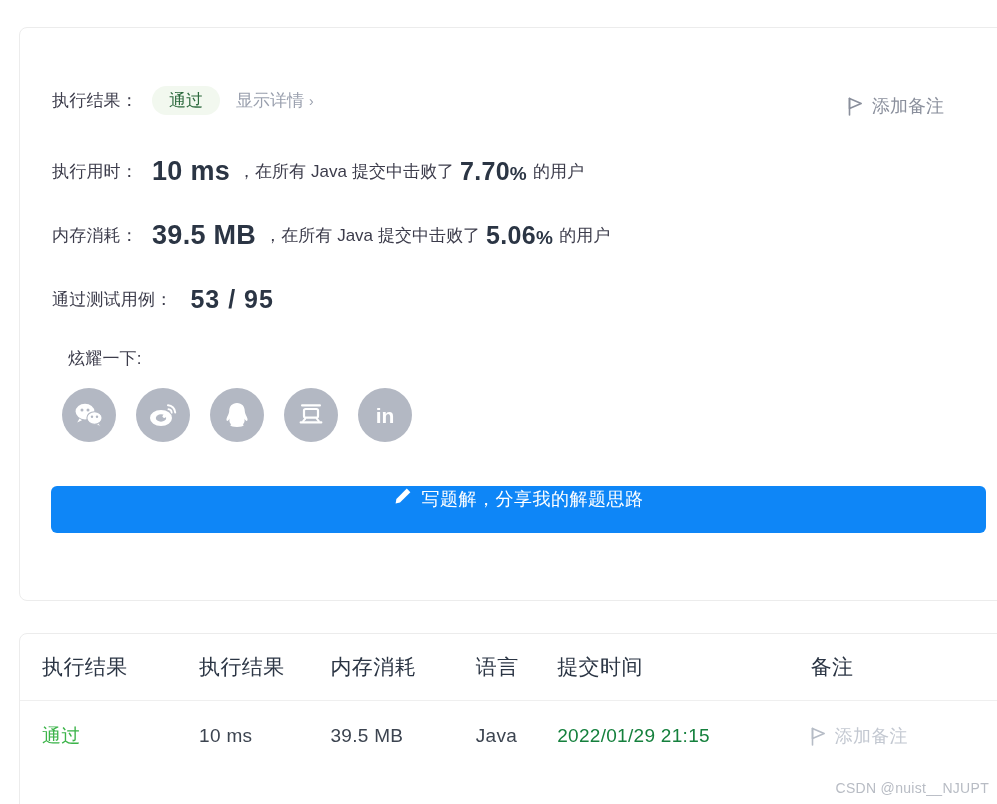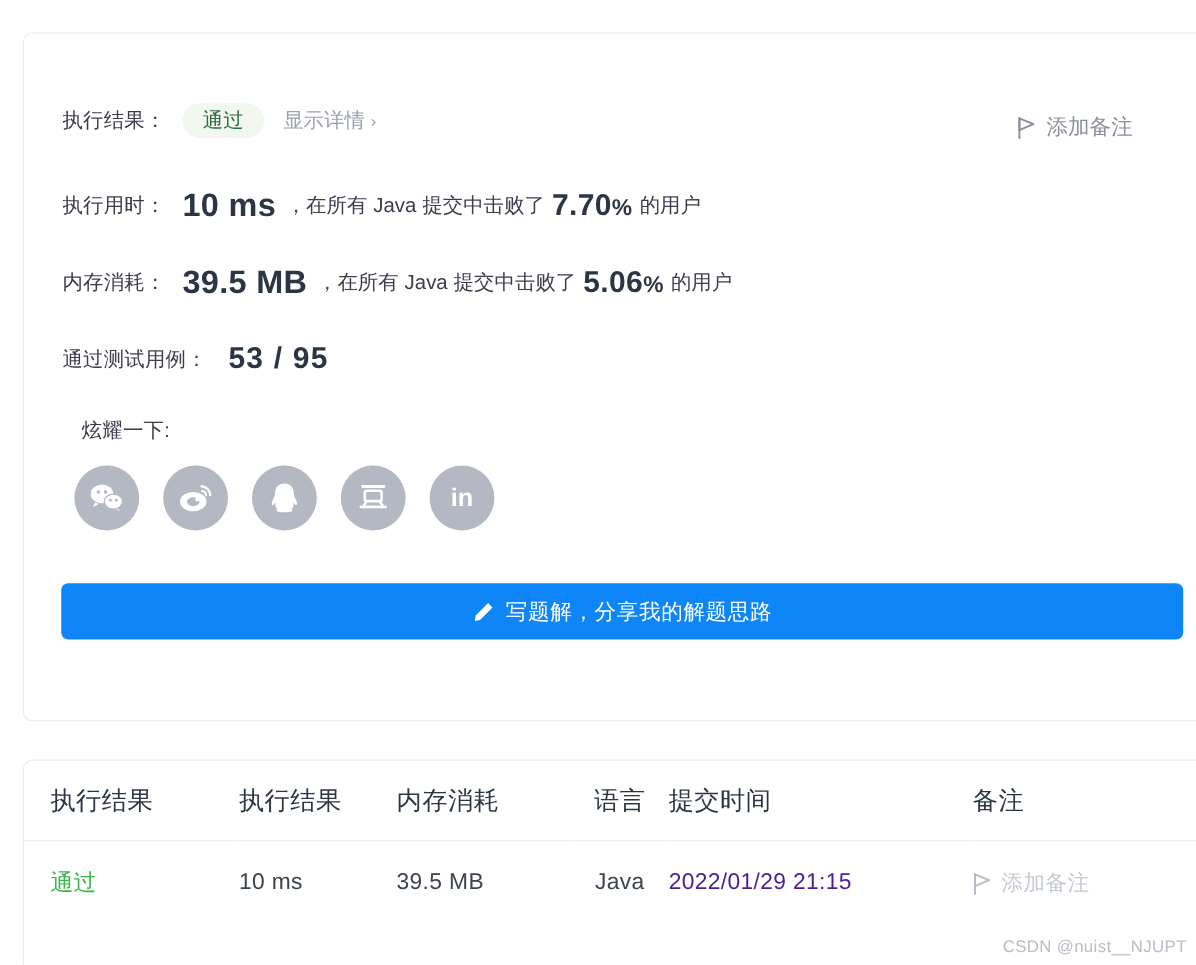--- a/index.html
+++ b/index.html
@@ -152,21 +152,20 @@
     top: 458px;
     width: 935px;
     height: 47px;
     background: #0e86f7;
     border: none;
     border-radius: 6px;
     color: #ffffff;
     font-size: 18px;
     font-family: inherit;
     display: flex;
-    align-items: center;
     justify-content: center;
     cursor: pointer;
     letter-spacing: 0.5px;
   }
   #write-solution-button .pencil { margin-right: 10px; display: flex; }
 
   
   #submissions-card {
     left: 19px;
     top: 633px;
@@ -190,28 +189,28 @@
     font-size: 19px;
     color: #3c4450;
     text-align: left;
     padding: 22px 0 22px 0;
     border-top: 1px solid #efefef;
     letter-spacing: 0.3px;
   }
   .col-1 { width: 132px; padding-left: 22px; }
   .col-2 { width: 113px; }
   .col-3 { width: 125px; }
-  .col-4 { width: 70px; text-align: center; }
+  .col-4 { width: 70px; }
   .col-5 { width: 218px; }
   .col-6 { width: 180px; }
 
   td.col-1 { padding-left: 22px; }
   #cell-verdict { color: #3cb44a; }
   #cell-time, #cell-memory, #cell-lang { color: #3c4450; }
-  #cell-date { color: #4c1d95; }
+  #cell-date { color: #15803d; }
   #add-note-row {
     display: flex;
     align-items: center;
     color: #c3c8d1;
     font-size: 18px;
     cursor: pointer;
   }
   #add-note-row .flag { margin-right: 9px; display: flex; }
 
   

